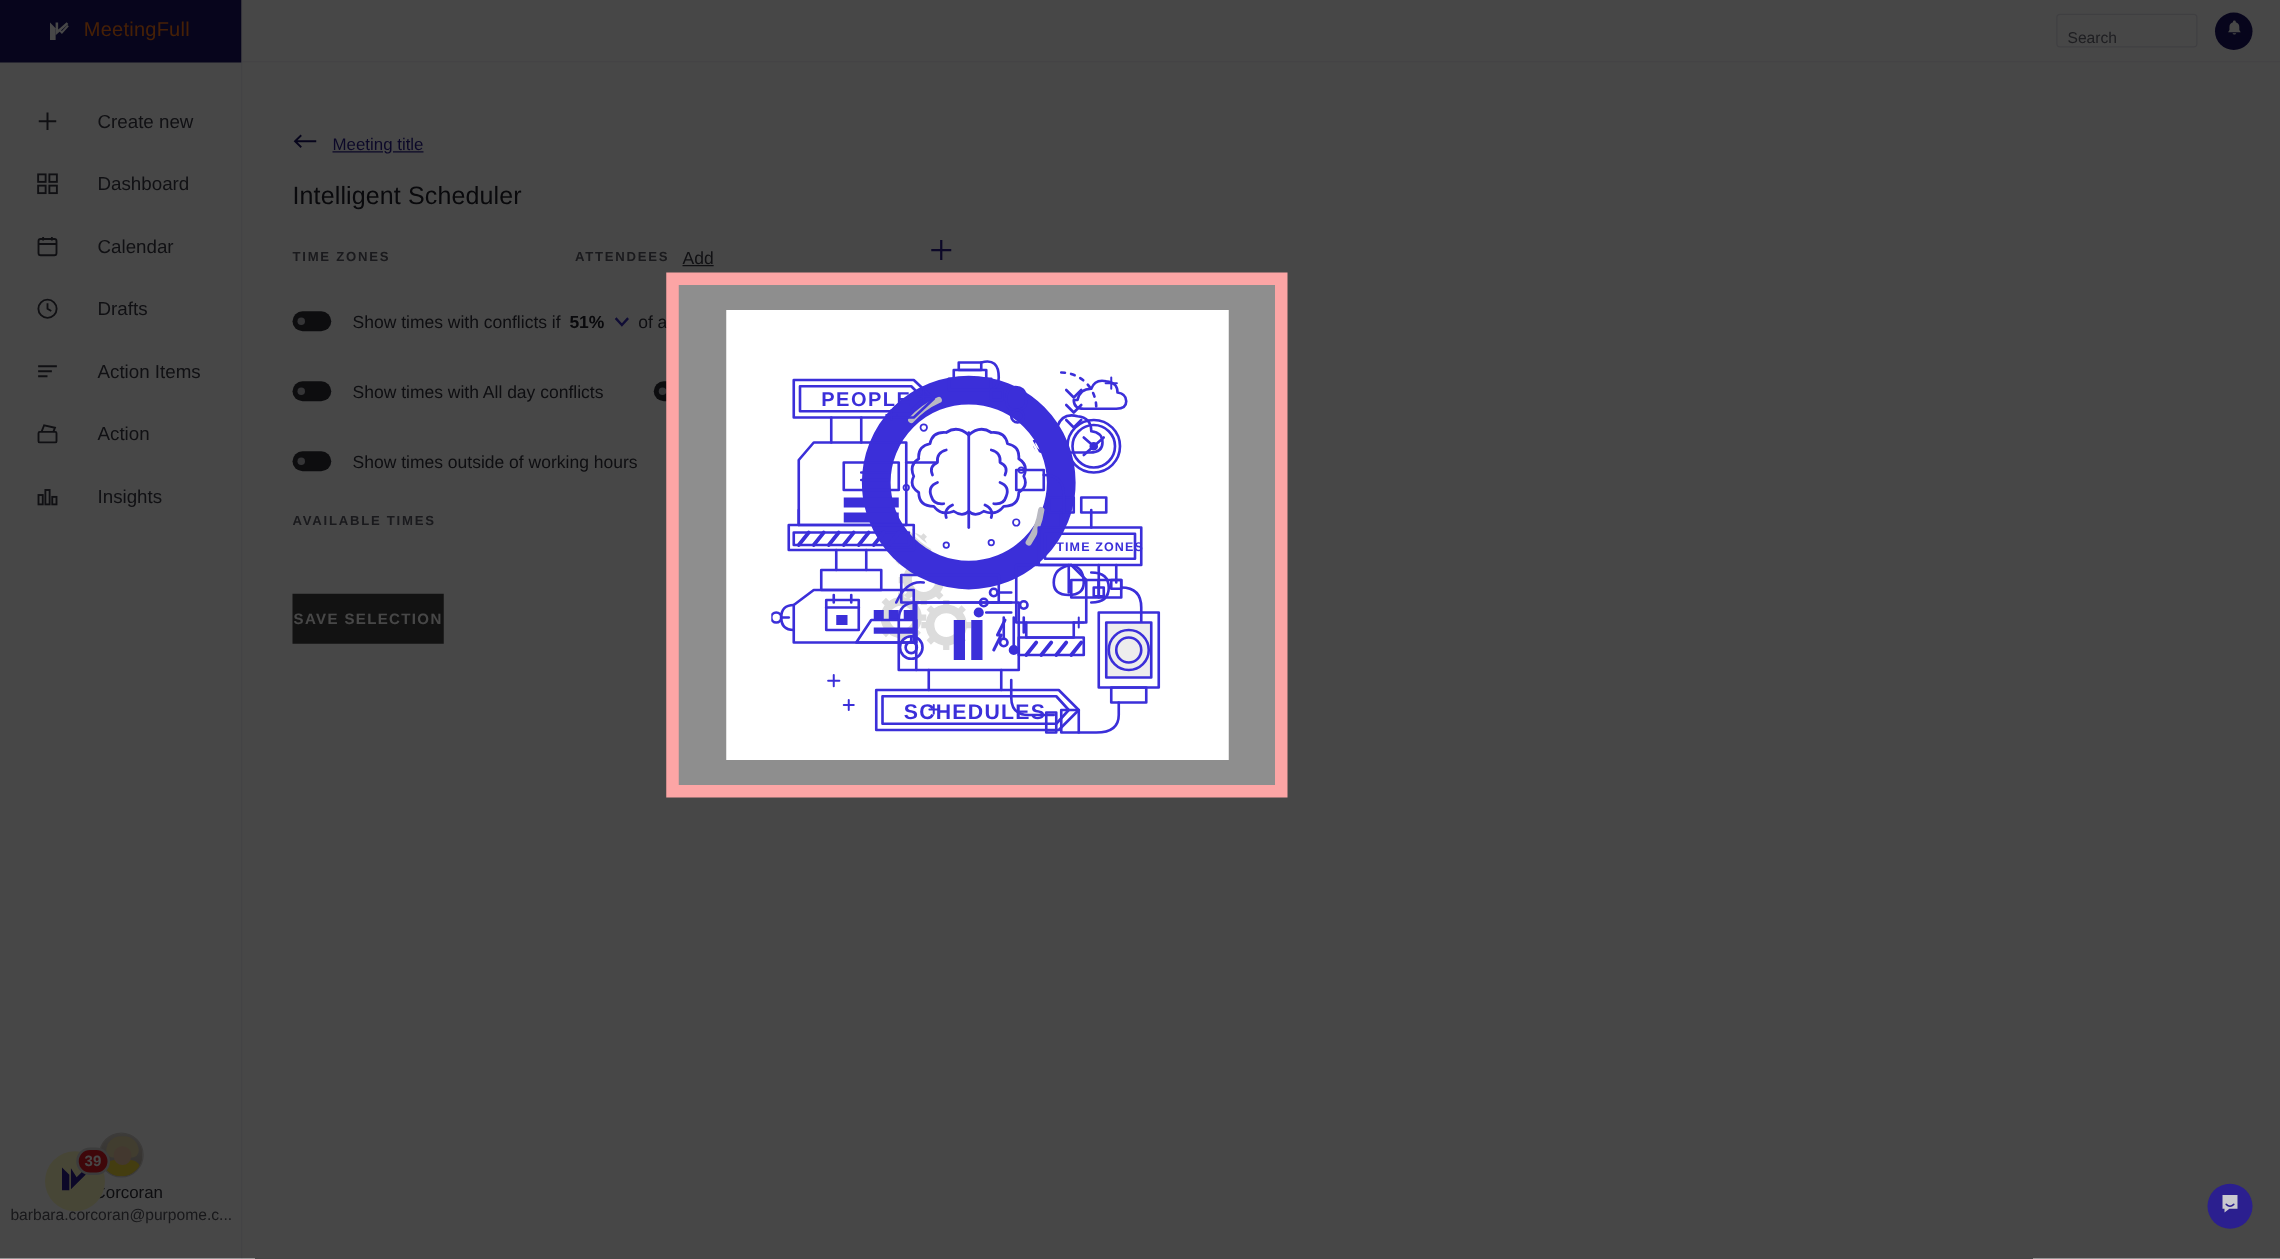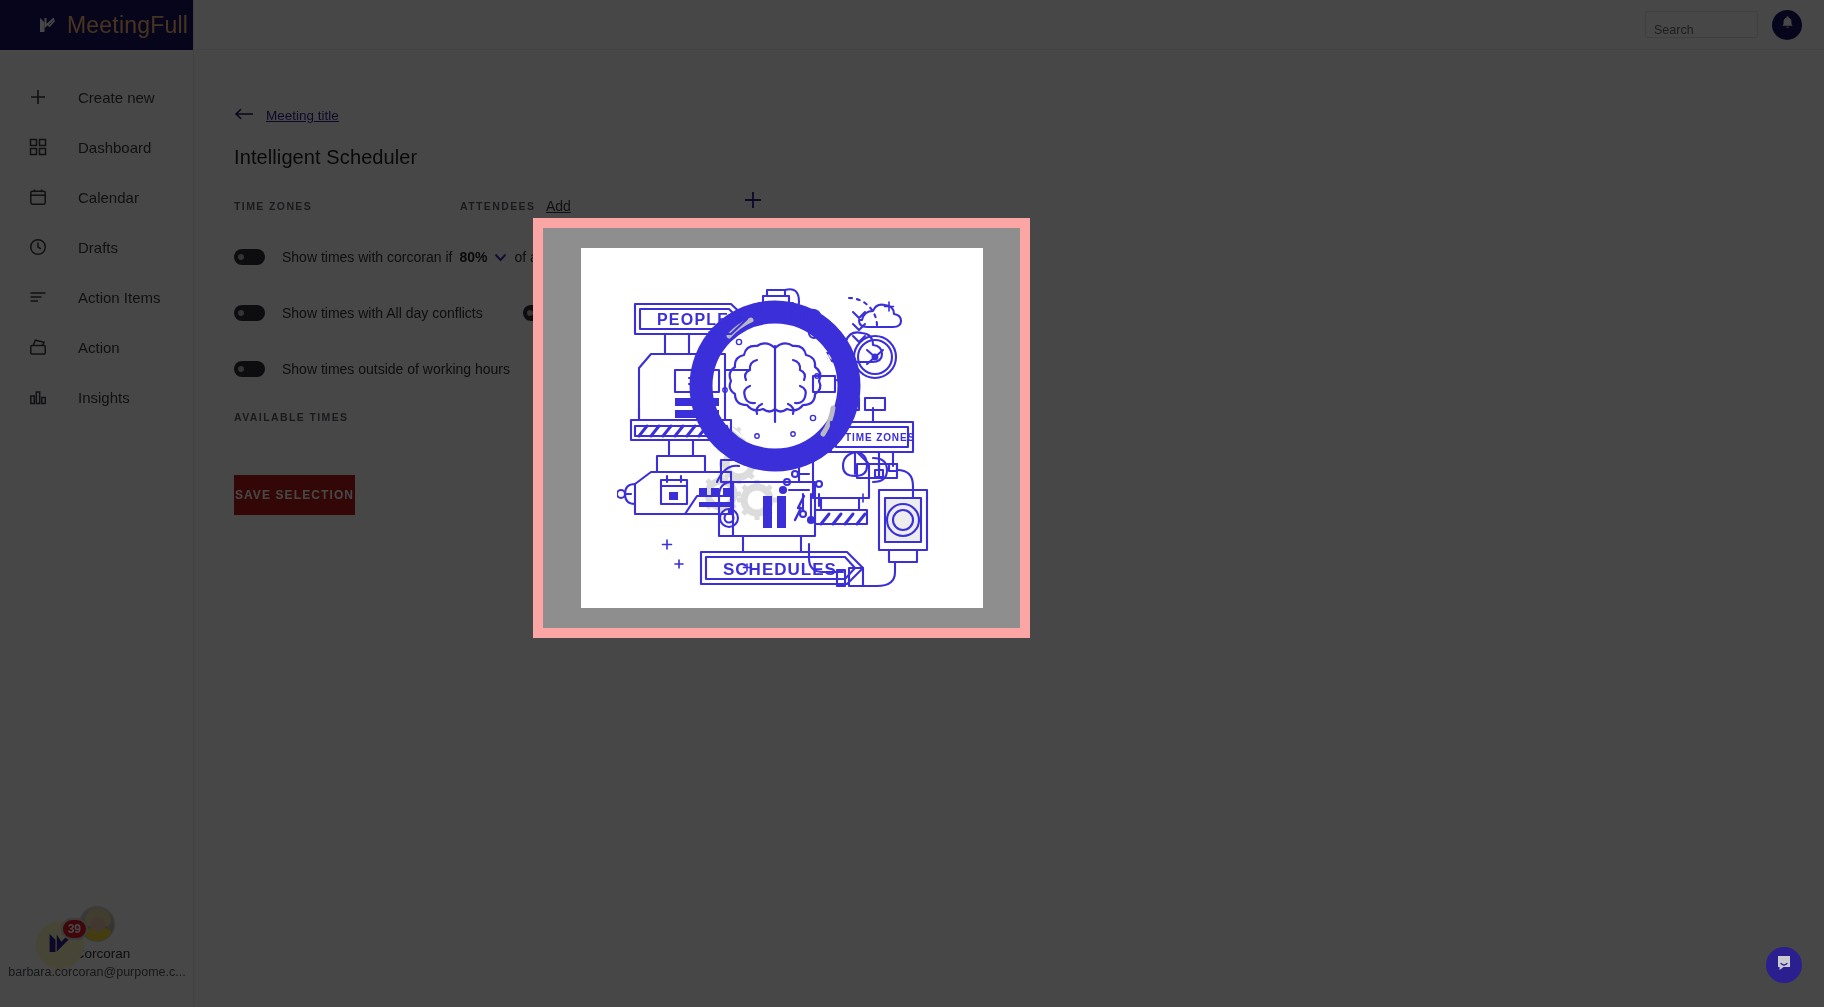--- a/index.html
+++ b/index.html
@@ -13,21 +13,21 @@
   
   .sidebar {
     position: absolute; left:0; top:0; width:194px; height:1007px;
     background:#ffffff; border-right:1px solid #eceaf3;
   }
   .brand {
     height:50px; background:#1b1464; display:flex; align-items:center;
     padding-left:38px; gap:9px;
   }
   .brand-logo { width:20px; height:20px; }
-  .brand-name { color:#fdba74; font-size:23px; letter-spacing:.2px; }
+  .brand-name { color:#f97316; font-size:16px; letter-spacing:.2px; }
 
   .nav { padding-top:22px; }
   .nav-item {
     display:flex; align-items:center; gap:30px;
     height:50px; padding-left:28px; color:#3b3b46; font-size:15px;
     cursor:pointer;
   }
   .nav-item .ic { width:20px; height:20px; display:flex; align-items:center; justify-content:center; flex:0 0 20px;}
   .nav-item svg { display:block; }
 
@@ -112,21 +112,21 @@
   .toggle-text { font-size:14px; color:#33333d; display:flex; align-items:center; gap:7px; }
   .pct { font-weight:bold; color:#23232b; }
   .chev { color:#3b2fbd; }
   .gap-after { margin-right:40px; }
 
   .section-label {
     font-size:10.5px; letter-spacing:1.4px; color:#5e5e69; font-weight:bold;
     margin-top:-6px; margin-bottom:52px;
   }
   .save-btn {
-    width:121px; height:40px; background:#b91c1c; color:#fff;
+    width:121px; height:40px; background:#404040; color:#fff;
     font-size:12px; font-weight:bold; letter-spacing:1.1px;
     display:flex; align-items:center; justify-content:center; cursor:pointer; border:none;
     font-family:"Liberation Sans", sans-serif;
   }
 
   
   .dim {
     position:absolute; inset:0; background:rgba(0,0,0,.72); z-index:50;
   }
   .modal-wrap {
@@ -295,22 +295,22 @@
             <path d="M11 3 V19 M3 11 H19"></path>
           </svg>
         </span>
       </div>
 
       <div class="toggle-row">
         <div class="toggle">
             <span class="knob"></span>
           </div>
         <div class="toggle-text">
-          <span>Show times with corcoran if</span>
-          <span class="pct">80%</span>
+          <span>Show times with conflicts if</span>
+          <span class="pct">51%</span>
           <span class="chev">
             <svg width="13" height="9" viewBox="0 0 13 9" fill="none" stroke="#3b2fbd" stroke-width="1.9">
               <path d="M1.5 1.5 L6.5 7 L11.5 1.5"></path>
             </svg>
           </span>
           <span>of attendees can join</span>
         </div>
       </div>
 
       <div class="toggle-row">

